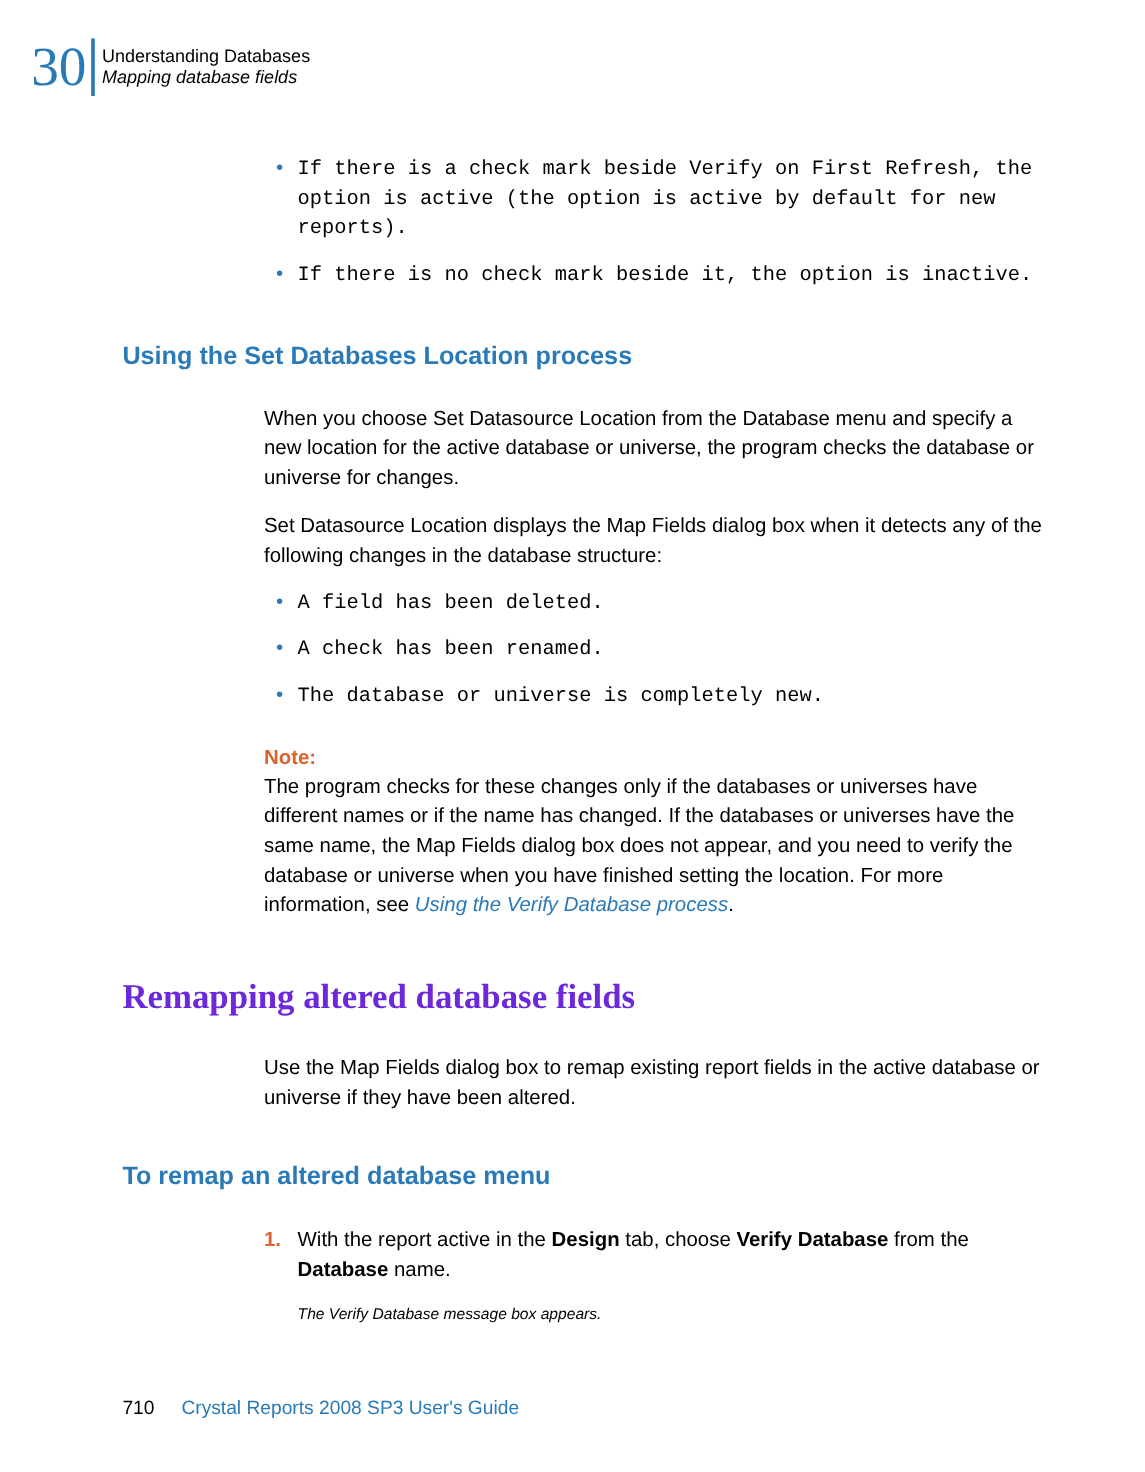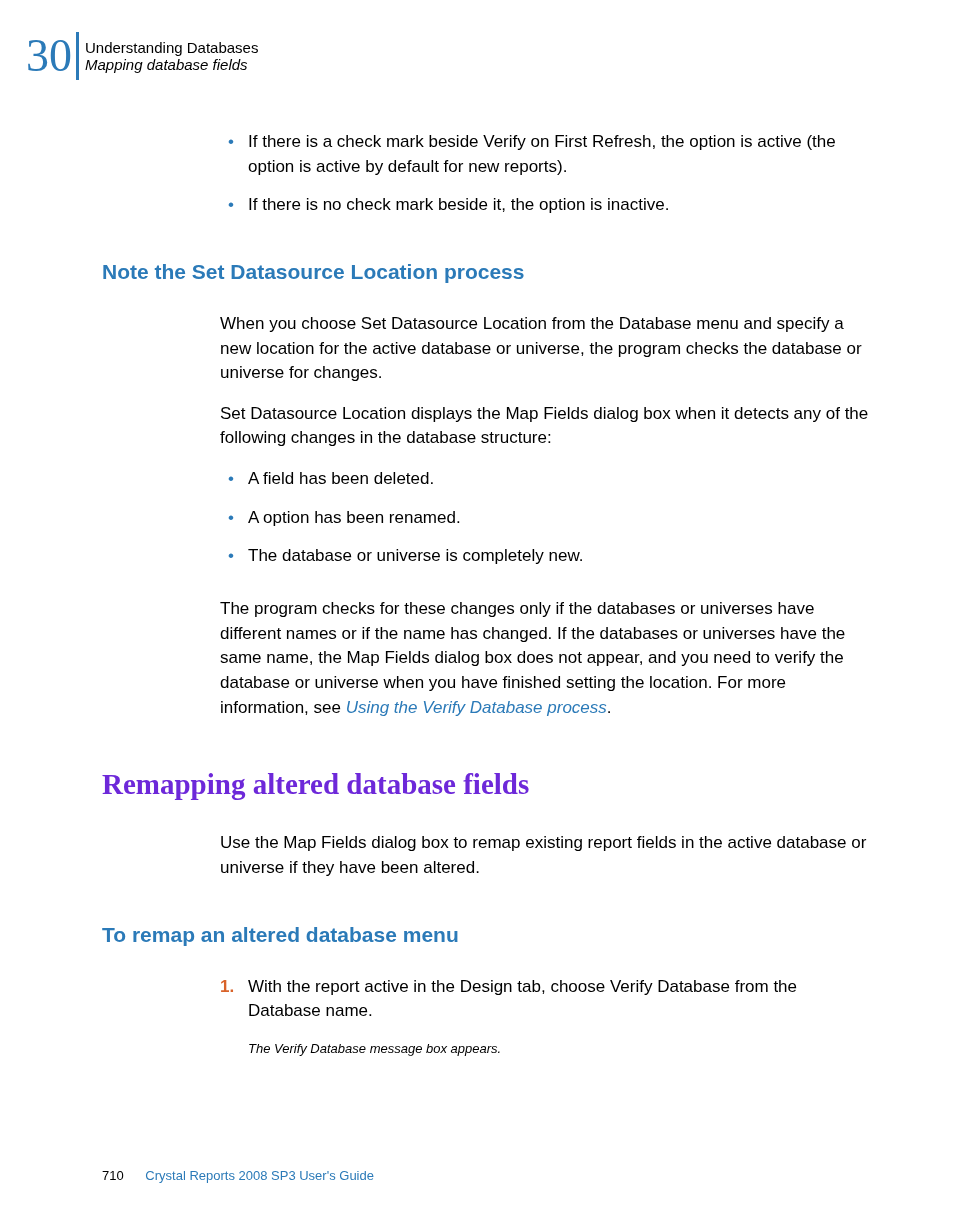--- a/index.html
+++ b/index.html
@@ -51,20 +51,21 @@
     }
     .content {
       position: absolute;
       top: 130px;
       left: 220px;
       right: 85px;
     }
     .bullet-list {
       list-style: none;
       margin-bottom: 28px;
+      font-family: Liberation Mono, monospace;
     }
     .bullet-list li {
       position: relative;
       padding-left: 28px;
       font-size: 17px;
       line-height: 1.45;
       margin-bottom: 14px;
       color: #000000;
     }
     .bullet-list li::before {
@@ -136,31 +137,31 @@
       line-height: 1.45;
       margin-left: 28px;
       margin-top: 14px;
       color: #000000;
       font-style: italic;
     }
     .footer {
       position: absolute;
       bottom: 44px;
       left: 102px;
-      font-size: 13px;
+      font-size: 16px;
     }
     .page-number {
       color: #000000;
       margin-right: 18px;
     }
     .footer-title {
       color: #2b7ab8;
     }
     .bold {
-      font-weight: normal;
+      font-weight: bold;
       text-align: right;
     }
   </style>
 </head>
 <body>
 
 <div class="header">
   <span class="chapter-number">30</span>
   <div class="header-line"></div>
   <div class="header-text">
@@ -169,31 +170,32 @@
   </div>
 </div>
 
 <div class="content">
 
   <ul class="bullet-list">
     <li>If there is a check mark beside Verify on First Refresh, the option is active (the option is active by default for new reports).</li>
     <li>If there is no check mark beside it, the option is inactive.</li>
   </ul>
 
-  <h2 class="section-h2">Note the Set Datasource Location process</h2>
+  <h2 class="section-h2">Using the Set Databases Location process</h2>
 
   <p class="paragraph">When you choose Set Datasource Location from the Database menu and specify a new location for the active database or universe, the program checks the database or universe for changes.</p>
   <p class="paragraph">Set Datasource Location displays the Map Fields dialog box when it detects any of the following changes in the database structure:</p>
 
   <ul class="bullet-list">
     <li>A field has been deleted.</li>
-    <li>A option has been renamed.</li>
+    <li>A check has been renamed.</li>
     <li>The database or universe is completely new.</li>
   </ul>
 
+  <p class="note-label">Note:</p>
   <p class="note-text">
     <span>The program checks for these changes only if the databases or universes have different names or if the name has changed. If the databases or universes have the same name, the Map Fields dialog box does not appear, and you need to verify the database or universe when you have finished setting the location. For more information, see </span><span class="inline-link">Using the Verify Database process</span><span>.</span>
   </p>
 
   <h1 class="section-h1">Remapping altered database fields</h1>
 
   <p class="paragraph">Use the Map Fields dialog box to remap existing report fields in the active database or universe if they have been altered.</p>
 
   <h2 class="section-h2">To remap an altered database menu</h2>
 

